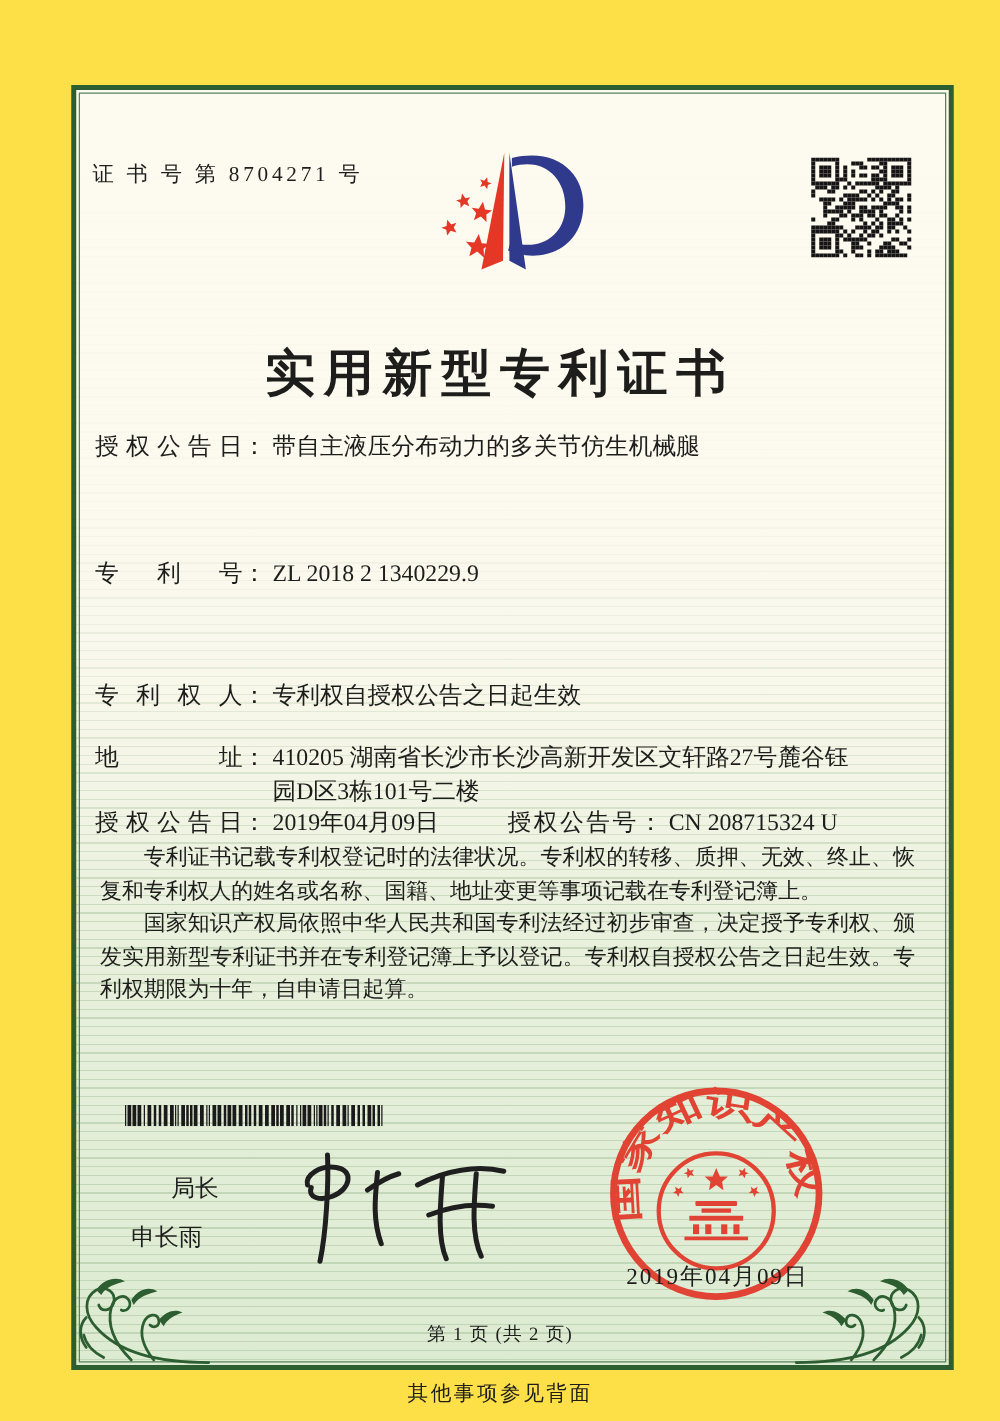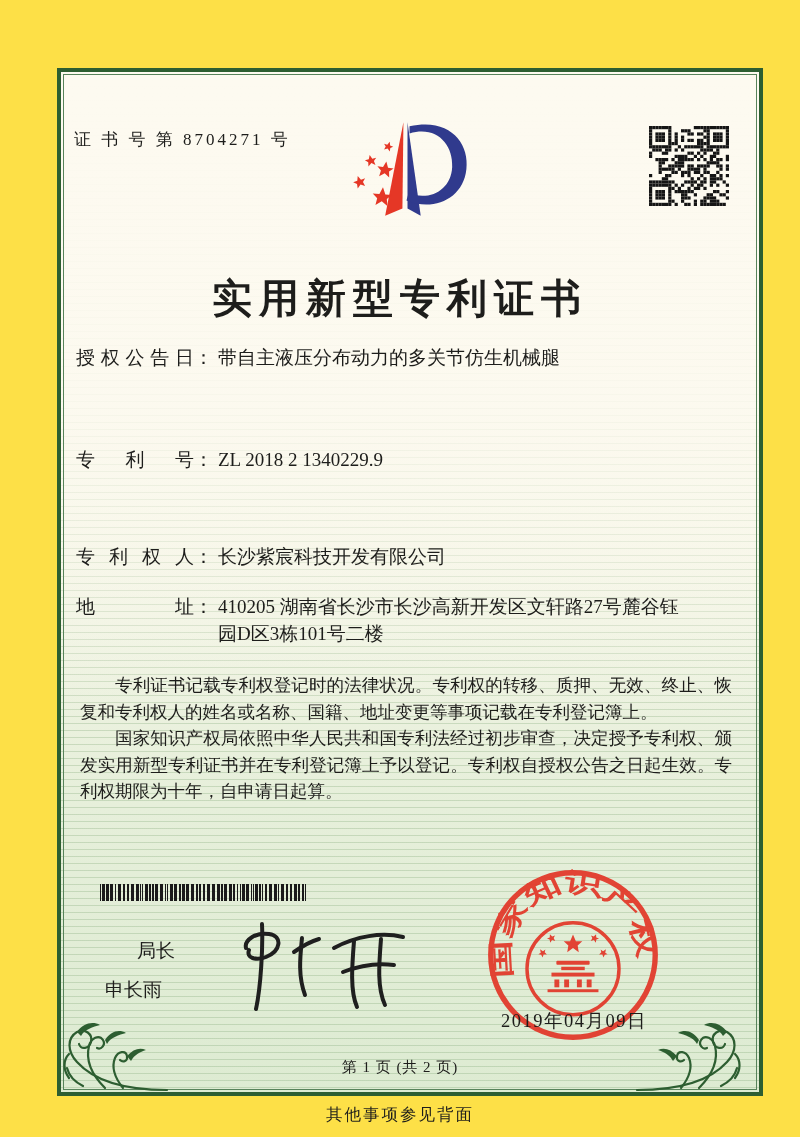--- a/index.html
+++ b/index.html
@@ -395,24 +395,30 @@
 
   <div class="title">实用新型专利证书</div>
 
   <div class="frow r1">
     <span class="flabel">授权公告日</span><span class="fcolon">：</span><span class="fval">带自主液压分布动力的多关节仿生机械腿</span>
   </div>
   <div class="frow r3">
     <span class="flabel">专利号</span><span class="fcolon">：</span><span class="fval">ZL 2018 2 1340229.9</span>
   </div>
   <div class="frow r5">
-    <span class="flabel">专利权人</span><span class="fcolon">：</span><span class="fval">长沙紫宸科技开发有限公司</span>
+    <span class="flabel">专利权人</span><span class="fcolon">：</span><span class="fval">专利权自授权公告之日起生效</span>
   </div>
   <div class="frow r6 wrap">
     <span class="flabel">地址</span><span class="fcolon">：</span><span class="fval">410205 湖南省长沙市长沙高新开发区文轩路27号麓谷钰园D区3栋101号二楼</span>
+  </div>
+  <div class="frow rg">
+    <span class="flabel">授权公告日</span><span class="fcolon">：</span><span class="fval">2019年04月09日</span>
+    <span class="pair2">
+      <span class="plabel">授权公告号</span><span class="fcolon">：</span><span class="fval">CN 208715324 U</span>
+    </span>
   </div>
 
   <div class="paras">
     <p>专利证书记载专利权登记时的法律状况。专利权的转移、质押、无效、终止、恢复和专利权人的姓名或名称、国籍、地址变更等事项记载在专利登记簿上。</p>
     <p>国家知识产权局依照中华人民共和国专利法经过初步审查，决定授予专利权、颁发实用新型专利证书并在专利登记簿上予以登记。专利权自授权公告之日起生效。专利权期限为十年，自申请日起算。</p>
   </div>
 
   <svg class="bar" width="210" height="17" viewBox="0 0 210 17">
     <g id="bc-bars" fill="#1a1a1a">
         <rect x="0" y="0" width="1" height="17"></rect>

